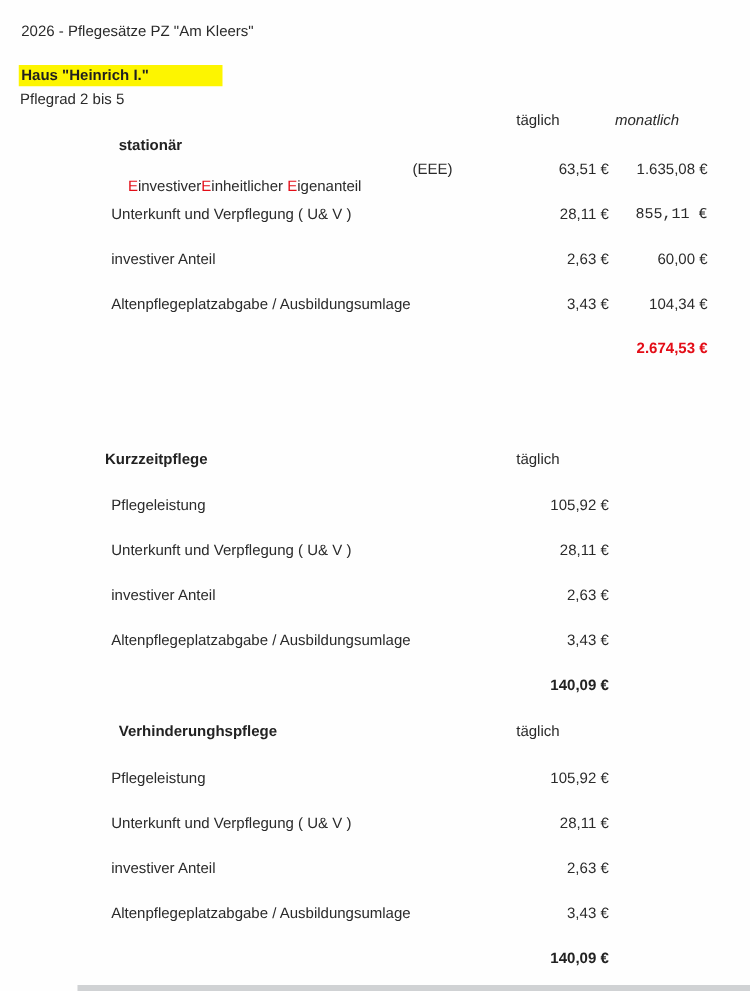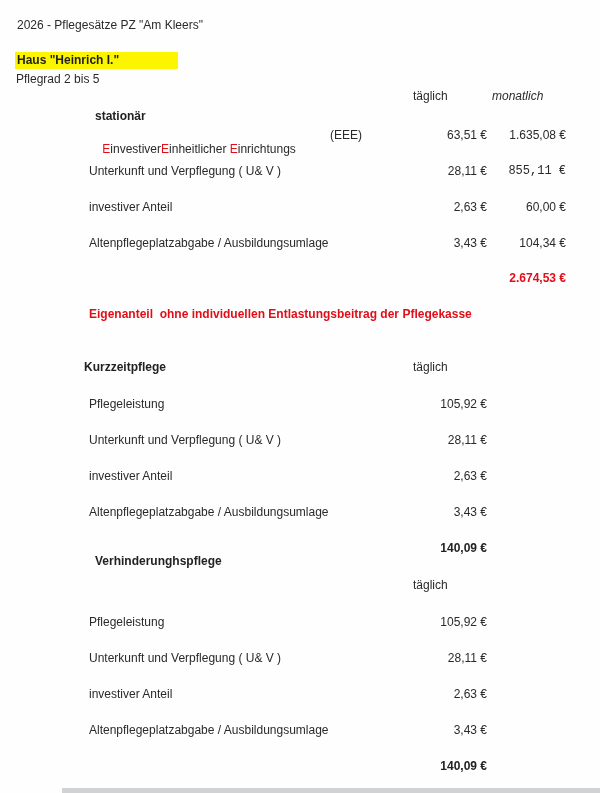--- a/index.html
+++ b/index.html
@@ -63,60 +63,59 @@
     <span>Haus "Heinrich I."</span>
   </div>
 
   <div class="line" style="left:16px; top:72px;">Pflegrad 2 bis 5</div>
 
   <div class="line bold" style="left:95px; top:89px;margin-top:20px;">stationär</div>
   <div class="line" style="left:413px; top:89px;">täglich</div>
   <div class="line" style="left:492px; top:89px;font-style:italic;">monatlich</div>
 
   <div class="line" style="left:89px; top:128px;">
-    <span class="red-ltr" style="color: rgb(227, 13, 23);">E</span><span>investiver</span><span class="red-ltr" style="color: rgb(227, 13, 23);">E</span><span>inheitlicher </span><span class="red-ltr" style="color: rgb(227, 13, 23);">E</span><span>inrichtungs</span>
+    <span class="red-ltr" style="color: rgb(227, 13, 23);">E</span><span>investiver</span><span class="red-ltr" style="color: rgb(227, 13, 23);">E</span><span>inheitlicher </span><span class="red-ltr" style="color: rgb(227, 13, 23);">E</span><span>igenanteil</span>
   </div>
   <div class="line" style="left:330px; top:128px;">(EEE)</div>
   <div class="num col-daily" style="top:128px;">63,51 €</div>
   <div class="num col-monthly" style="top:128px;">1.635,08 €</div>
 
   <div class="line" style="left:89px; top:164px;">Unterkunft und Verpflegung ( U&amp; V )</div>
   <div class="num col-daily" style="top:164px;">28,11 €</div>
   <div class="num col-monthly" style="top:164px;font-family:Liberation Mono, monospace;">855,11 €</div>
 
   <div class="line" style="left:89px; top:200px;">investiver Anteil</div>
   <div class="num col-daily" style="top:200px;">2,63 €</div>
   <div class="num col-monthly" style="top:200px;">60,00 €</div>
 
   <div class="line" style="left:89px; top:236px;">Altenpflegeplatzabgabe / Ausbildungsumlage</div>
   <div class="num col-daily" style="top:236px;">3,43 €</div>
   <div class="num col-monthly" style="top:236px;">104,34 €</div>
 
   <div class="num col-monthly bold red-txt" style="top: 271px; color: rgb(227, 13, 23);">2.674,53 €</div>
 
-  <div class="line bold red-txt" style="left: 89px; top: 307px; color: rgb(227, 13, 23);">Eigenanteil  ohne individuellen Entlastungsbeitrag der Pflegekasse</div>
 
   <div class="line bold" style="left:84px; top:360px;">Kurzzeitpflege</div>
   <div class="line" style="left:413px; top:360px;">täglich</div>
 
   <div class="line" style="left:89px; top:397px;">Pflegeleistung</div>
   <div class="num col-daily" style="top:397px;">105,92 €</div>
 
   <div class="line" style="left:89px; top:433px;">Unterkunft und Verpflegung ( U&amp; V )</div>
   <div class="num col-daily" style="top:433px;">28,11 €</div>
 
   <div class="line" style="left:89px; top:469px;">investiver Anteil</div>
   <div class="num col-daily" style="top:469px;">2,63 €</div>
 
   <div class="line" style="left:89px; top:505px;">Altenpflegeplatzabgabe / Ausbildungsumlage</div>
   <div class="num col-daily" style="top:505px;">3,43 €</div>
 
   <div class="num col-daily bold" style="top:541px;">140,09 €</div>
 
-  <div class="line bold" style="left:95px; top:554px;">Verhinderunghspflege</div>
+  <div class="line bold" style="left:95px; top:578px;">Verhinderunghspflege</div>
   <div class="line" style="left:413px; top:578px;">täglich</div>
 
   <div class="line" style="left:89px; top:615px;">Pflegeleistung</div>
   <div class="num col-daily" style="top:615px;">105,92 €</div>
 
   <div class="line" style="left:89px; top:651px;">Unterkunft und Verpflegung ( U&amp; V )</div>
   <div class="num col-daily" style="top:651px;">28,11 €</div>
 
   <div class="line" style="left:89px; top:687px;">investiver Anteil</div>
   <div class="num col-daily" style="top:687px;">2,63 €</div>

